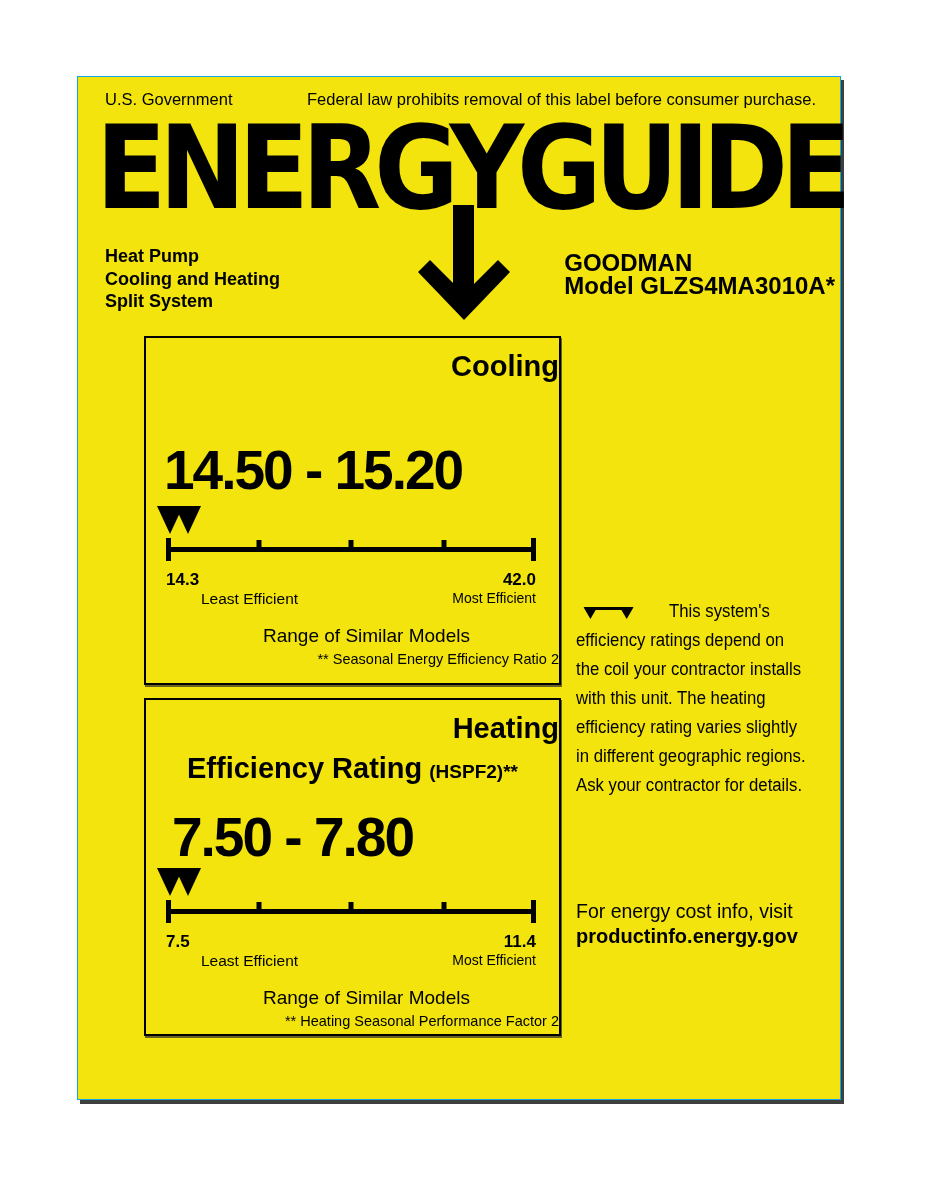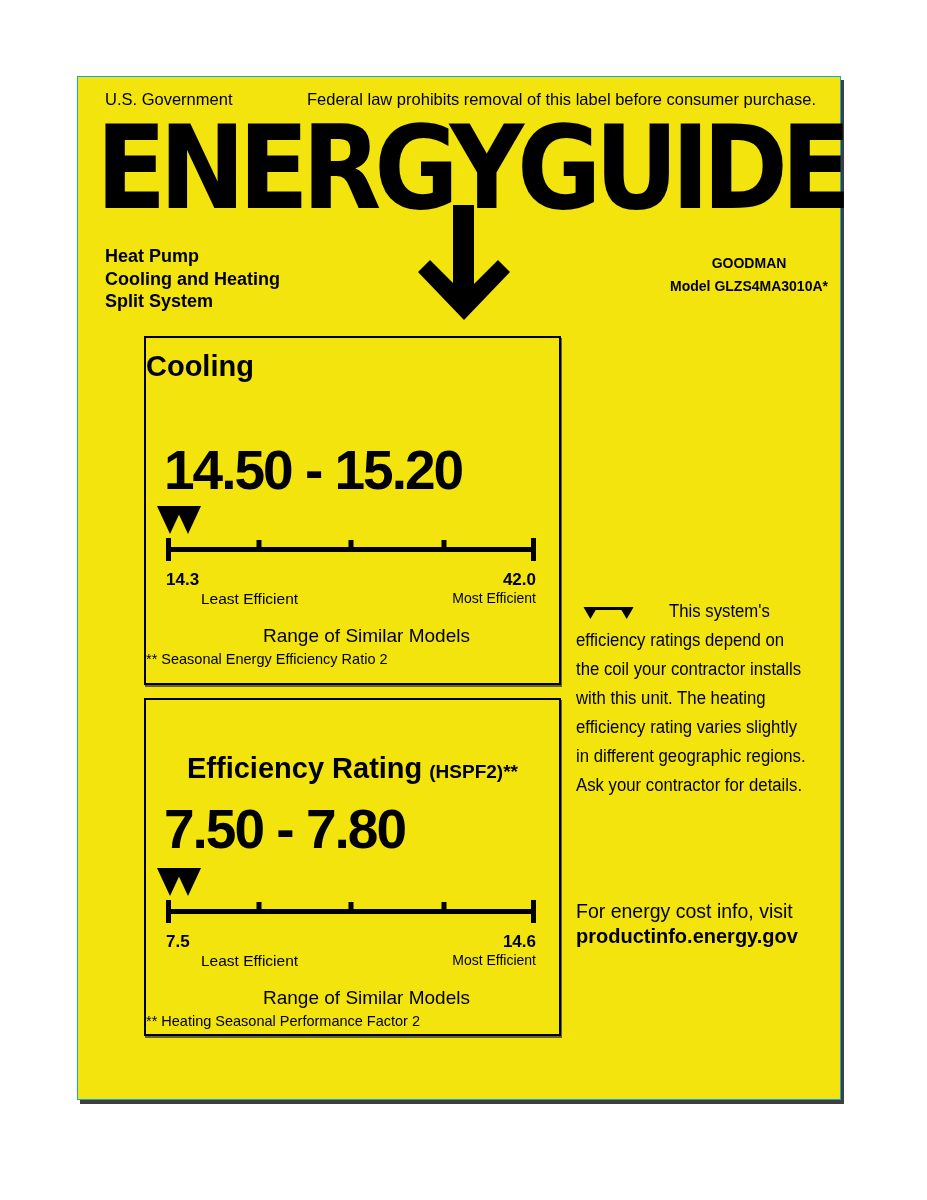--- a/index.html
+++ b/index.html
@@ -16,47 +16,47 @@
   .gov{left:27px;top:13px;font-size:16.5px;}
   .federal{right:24px;top:13px;font-size:16.5px;}
   .logo{
     left:18px;top:34px;font-family:"DejaVu Sans", sans-serif;font-weight:bold;
     font-size:103px;letter-spacing:-7px;line-height:1;white-space:nowrap;
     transform:scaleY(1.12);transform-origin:left top;
   }
   .arrow-stem{left:375px;top:128px;width:21px;height:92px;background:#000;}
   .arrow-head{left:340px;top:181px;}
   .product{left:27px;top:168px;font-size:18px;font-weight:bold;line-height:22.5px;}
-  .brand-block{right:12px;top:175px;text-align:center;font-size:14px;font-weight:bold;line-height:22.5px;}
+  .brand-block{right:5px;top:175px;text-align:left;font-size:24px;font-weight:bold;line-height:22.5px;}
 
   .rating-box{
     position:absolute;left:66px;width:413px;border:2px solid #000;
     box-shadow:1px 2px 0 #6b6320;
   }
   .cooling-box{top:259px;height:345px;}
   .heating-box{top:621px;height:334px;}
-  .box-title{left:0;right:0;top:12px;text-align:left;font-size:29px;font-weight:bold;}
+  .box-title{left:0;right:0;top:12px;text-align:right;font-size:29px;font-weight:bold;}
   .box-sub{left:0;right:0;top:52px;text-align:center;font-size:29px;font-weight:bold;white-space:nowrap;}
   .box-sub .suffix{font-size:19px;margin-left:7px;}
   .big-number{left:18px;font-size:55px;font-weight:bold;letter-spacing:-2px;white-space:nowrap;}
   .cooling-box .big-number{top:100px;}
-  .heating-box .big-number{top:97px;}
+  .heating-box .big-number{top:105px;margin-left:8px;}
   .marker{left:11px;top:168px;}
   .scale{left:20px;top:200px;width:370px;height:23px;}
   .scale-line{position:absolute;left:0;right:0;top:9px;height:5px;background:#000;}
   .scale-cap{position:absolute;top:0;width:5px;height:23px;background:#000;}
   .cap-left{left:0;} .cap-right{right:0;}
   .scale-tick{position:absolute;top:2px;width:5px;height:8px;background:#000;transform:translateX(-50%);}
   .t25{left:25%;} .t50{left:50%;} .t75{left:75%;}
   .scale-min{left:20px;top:232px;font-size:17px;font-weight:bold;}
   .scale-max{right:23px;top:232px;font-size:17px;font-weight:bold;margin-left:27px;}
   .least{left:20px;top:252px;font-size:15.5px;margin-left:35px;}
   .most{right:23px;top:252px;font-size:14px;}
   .range-caption{left:0;right:0;top:287px;text-align:center;font-size:19px;margin-left:28px;}
-  .box-footnote{left:0;right:0;top:313px;text-align:left;font-size:14.5px;}
+  .box-footnote{left:0;right:0;top:313px;text-align:right;font-size:14.5px;}
 
   .side-note{
     left:498px;top:520px;width:262px;font-size:18px;line-height:29px;
     transform:scaleX(0.93);transform-origin:left top;
   }
   .side-note-text{white-space:pre-line;text-indent:100px;}
   .side-symbol{position:absolute;left:8px;top:8px;}
   .energy-info{left:498px;top:822px;font-size:19.5px;line-height:25px;}
   .energy-info .url{font-weight:bold;font-size:20px;}
 </style>
@@ -103,38 +103,39 @@
     </div>
     <div class="abs scale-min">14.3</div>
     <div class="abs scale-max">42.0</div>
     <div class="abs least">Least Efficient</div>
     <div class="abs most">Most Efficient</div>
     <div class="abs range-caption">Range of Similar Models</div>
     <div class="abs box-footnote">** Seasonal Energy Efficiency Ratio 2</div>
   </div>
 
   <div class="rating-box heating-box">
+    <div class="abs box-title">Heating</div>
     <div class="abs box-sub">
       <span>Efficiency Rating</span><span class="suffix">(HSPF2)**</span>
     </div>
     <div class="abs big-number">7.50 - 7.80</div>
     <svg class="abs marker" width="45" height="30" viewBox="0 0 45 30">
       <polygon points="0,0 26,0 13,28" fill="#000"></polygon>
       <polygon points="18,0 44,0 31,28" fill="#000"></polygon>
     </svg>
     <div class="abs scale">
       <div class="scale-line"></div>
       <div class="scale-cap cap-left"></div>
       <div class="scale-cap cap-right"></div>
       <div class="scale-tick t25"></div>
       <div class="scale-tick t50"></div>
       <div class="scale-tick t75"></div>
     </div>
     <div class="abs scale-min">7.5</div>
-    <div class="abs scale-max">14.6</div>
+    <div class="abs scale-max">11.4</div>
     <div class="abs least">Least Efficient</div>
     <div class="abs most">Most Efficient</div>
     <div class="abs range-caption">Range of Similar Models</div>
     <div class="abs box-footnote">** Heating Seasonal Performance Factor 2</div>
   </div>
 
   <div class="abs side-note">
     <svg class="side-symbol" width="54" height="15" viewBox="0 0 54 15">
       <polygon points="0,2 15,2 7.5,14" fill="#000"></polygon>
       <rect x="7" y="2" width="40" height="3" fill="#000"></rect>

